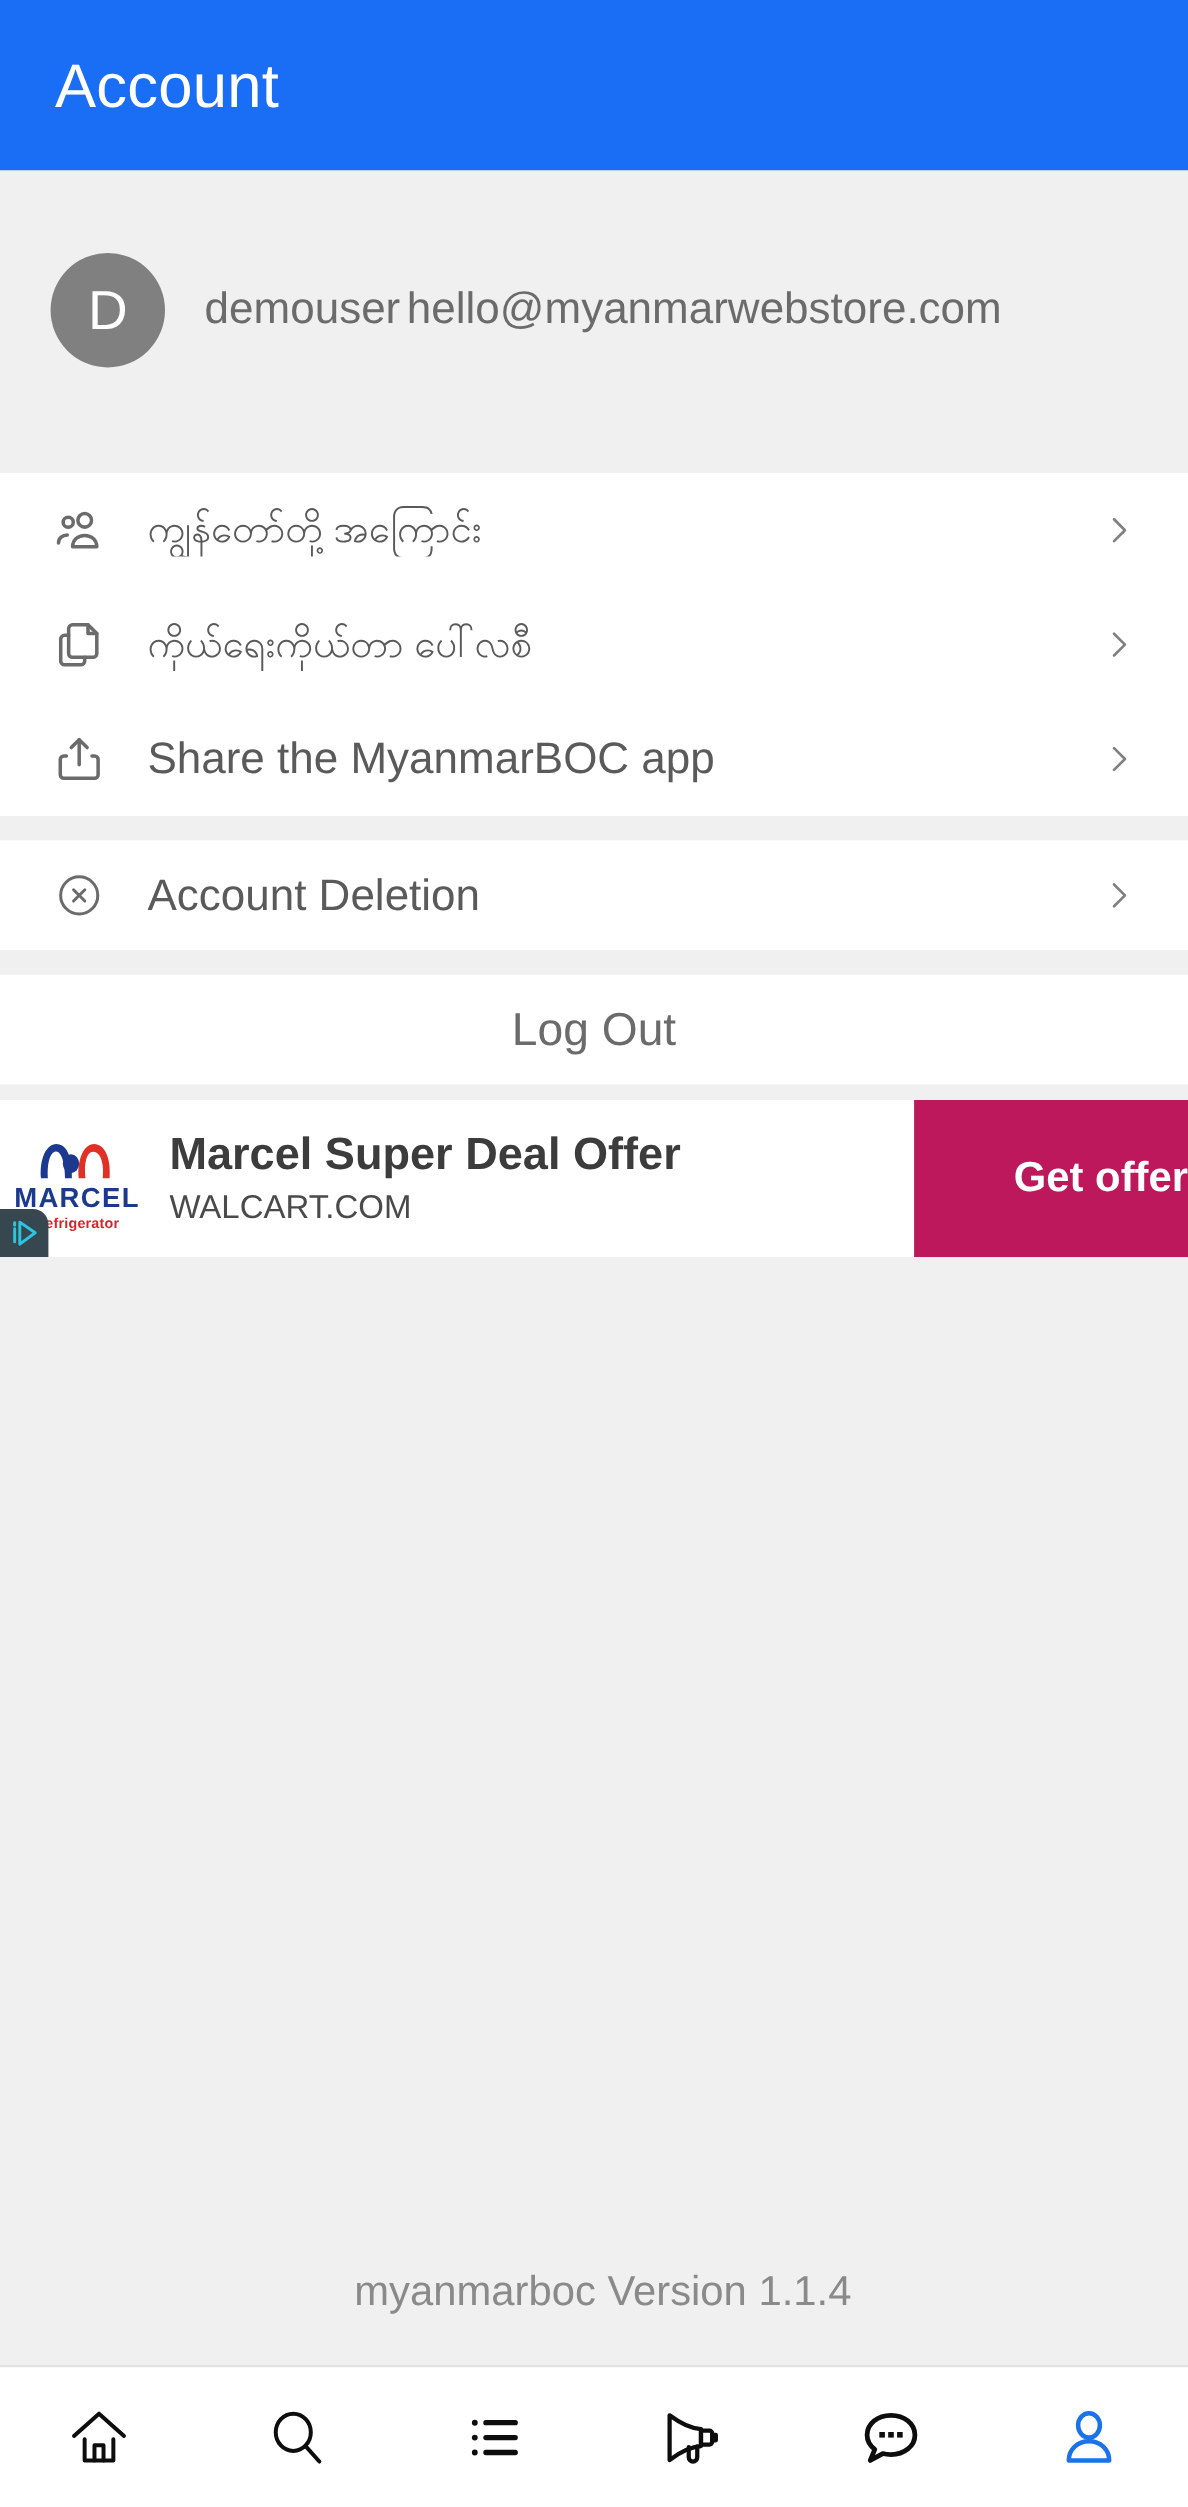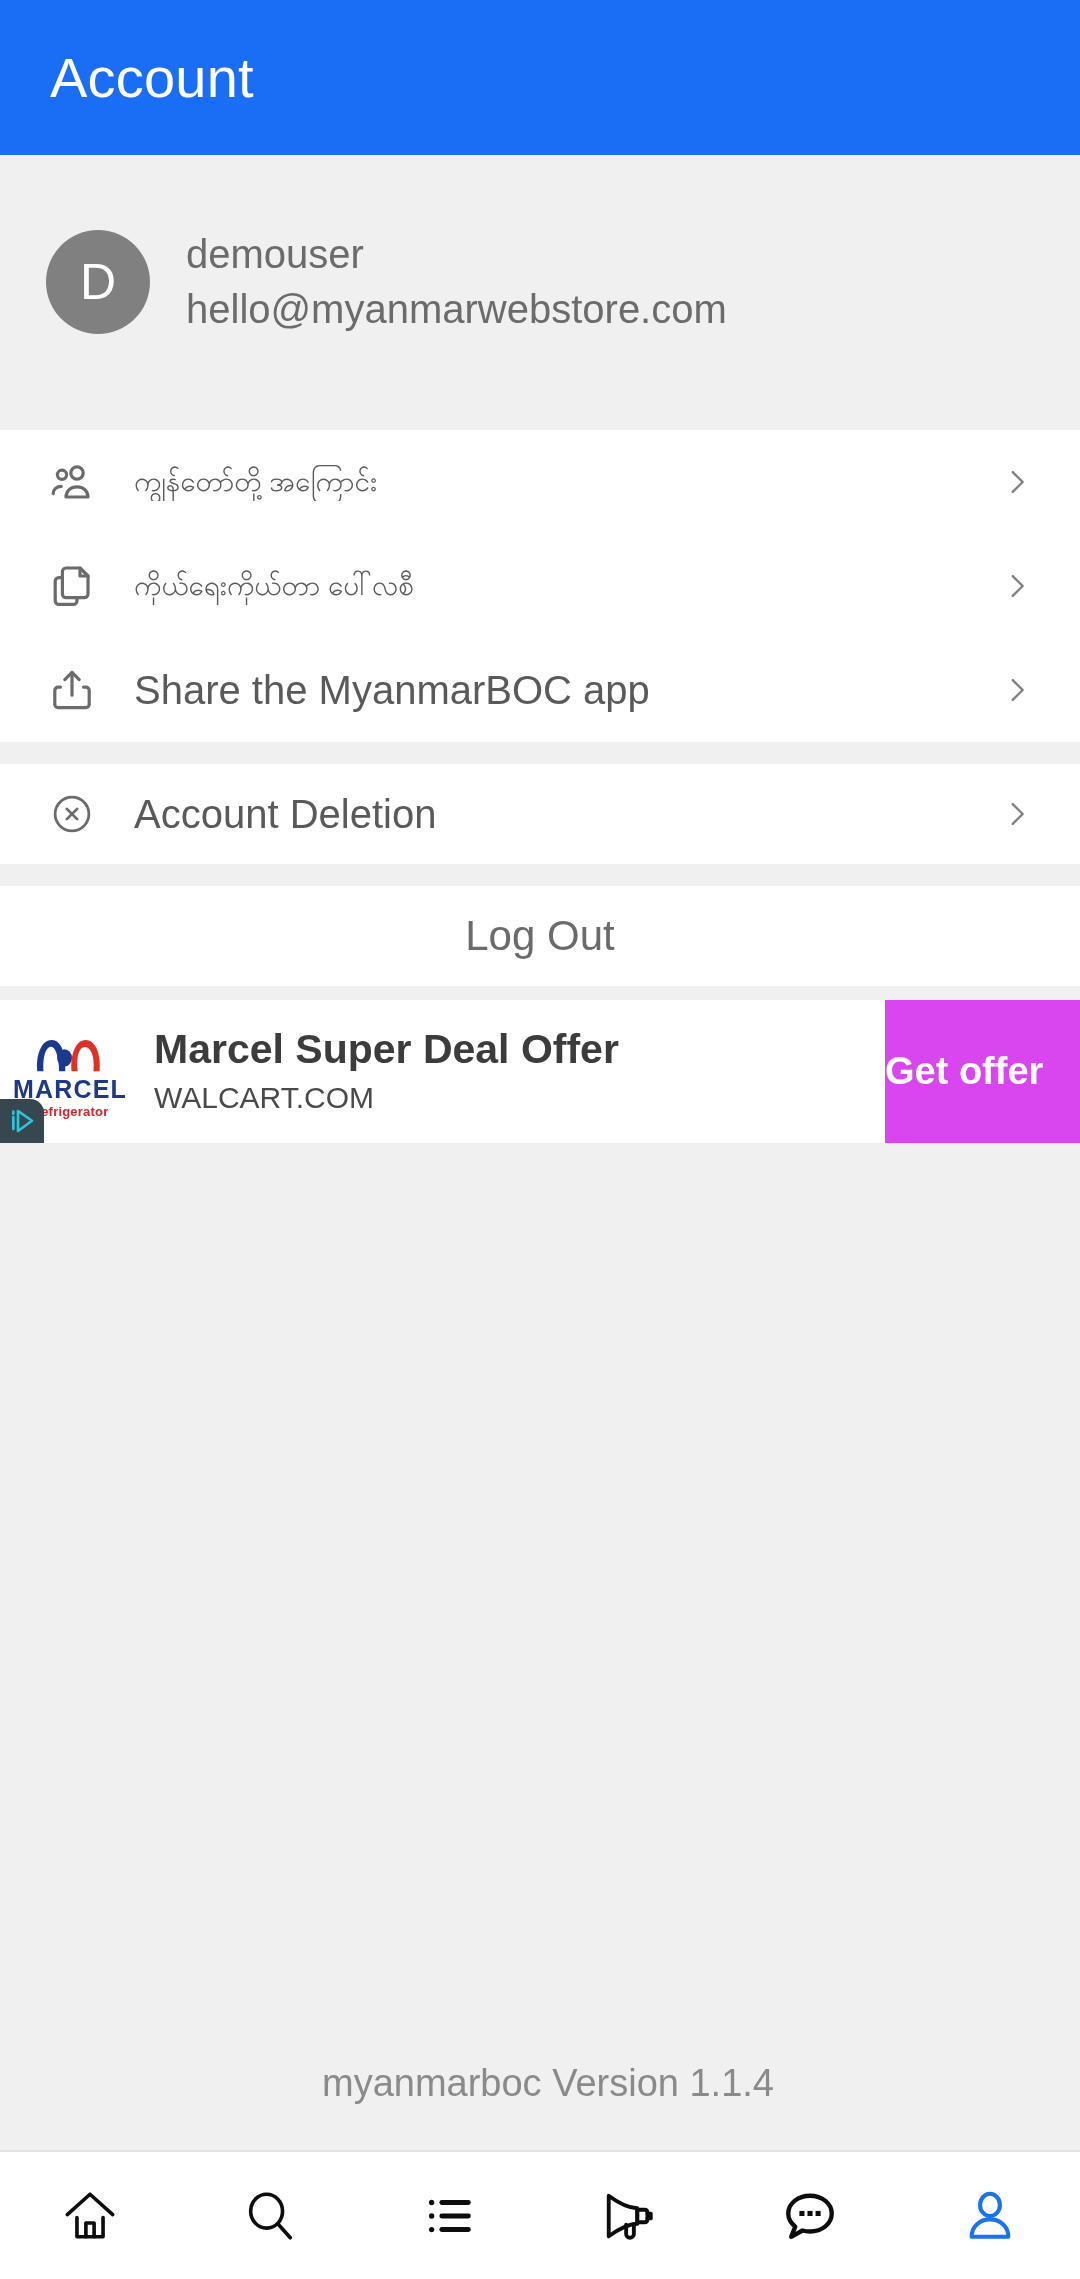--- a/index.html
+++ b/index.html
@@ -43,21 +43,21 @@
     width:104px; height:104px;
     border-radius:50%;
     background:#808080;
     color:#ffffff;
     display:flex; align-items:center; justify-content:center;
     font-size:50px; font-weight:400;
     flex:0 0 auto;
   }
   .profile-text {
     margin-left:36px;
-    display:flex; flex-direction:column;
+    display:flex; flex-direction:row;
     justify-content:center;
     gap:6px;
   }
   .profile-name, .profile-email {
     color:#6b6b6b;
     font-size:40px;
     font-weight:400;
     line-height:1.22;
   }
 
@@ -85,21 +85,21 @@
   .row-icon svg { display:block; }
   .row-label {
     flex:1 1 auto;
     margin-left:36px;
     color:#5a5a5a;
     font-size:40px;
     font-weight:400;
     white-space:nowrap;
     overflow:hidden;
   }
-  .row-label.mm { font-size:28px; line-height:1.35; }
+  .row-label.mm { font-size:35px; line-height:1.35; }
   .chev {
     width:34px; height:34px;
     flex:0 0 auto;
     color:#808080;
   }
   .chev svg { display:block; }
 
   
   .logout-row {
     height:100px;
@@ -153,24 +153,24 @@
     color:#3c3c3c; line-height:1.12;
     white-space:nowrap;
   }
   .ad-url {
     font-size:30px; font-weight:400;
     color:#4a4a4a; line-height:1.2;
     margin-top:7px;
     white-space:nowrap;
   }
   .ad-cta {
-    width:195px;
-    flex:0 0 auto;
-    background:#d946ef;
-    display:flex; align-items:center; justify-content:flex-start;
+    width:249px;
+    flex:0 0 auto;
+    background:#be185d;
+    display:flex; align-items:center; justify-content:flex-end;
   }
   .ad-cta-label {
     color:#ffffff;
     font-size:38px; font-weight:700;
     white-space:nowrap;
   }
   .adchoices {
     position:absolute;
     left:0; bottom:0;
     width:44px; height:44px;

